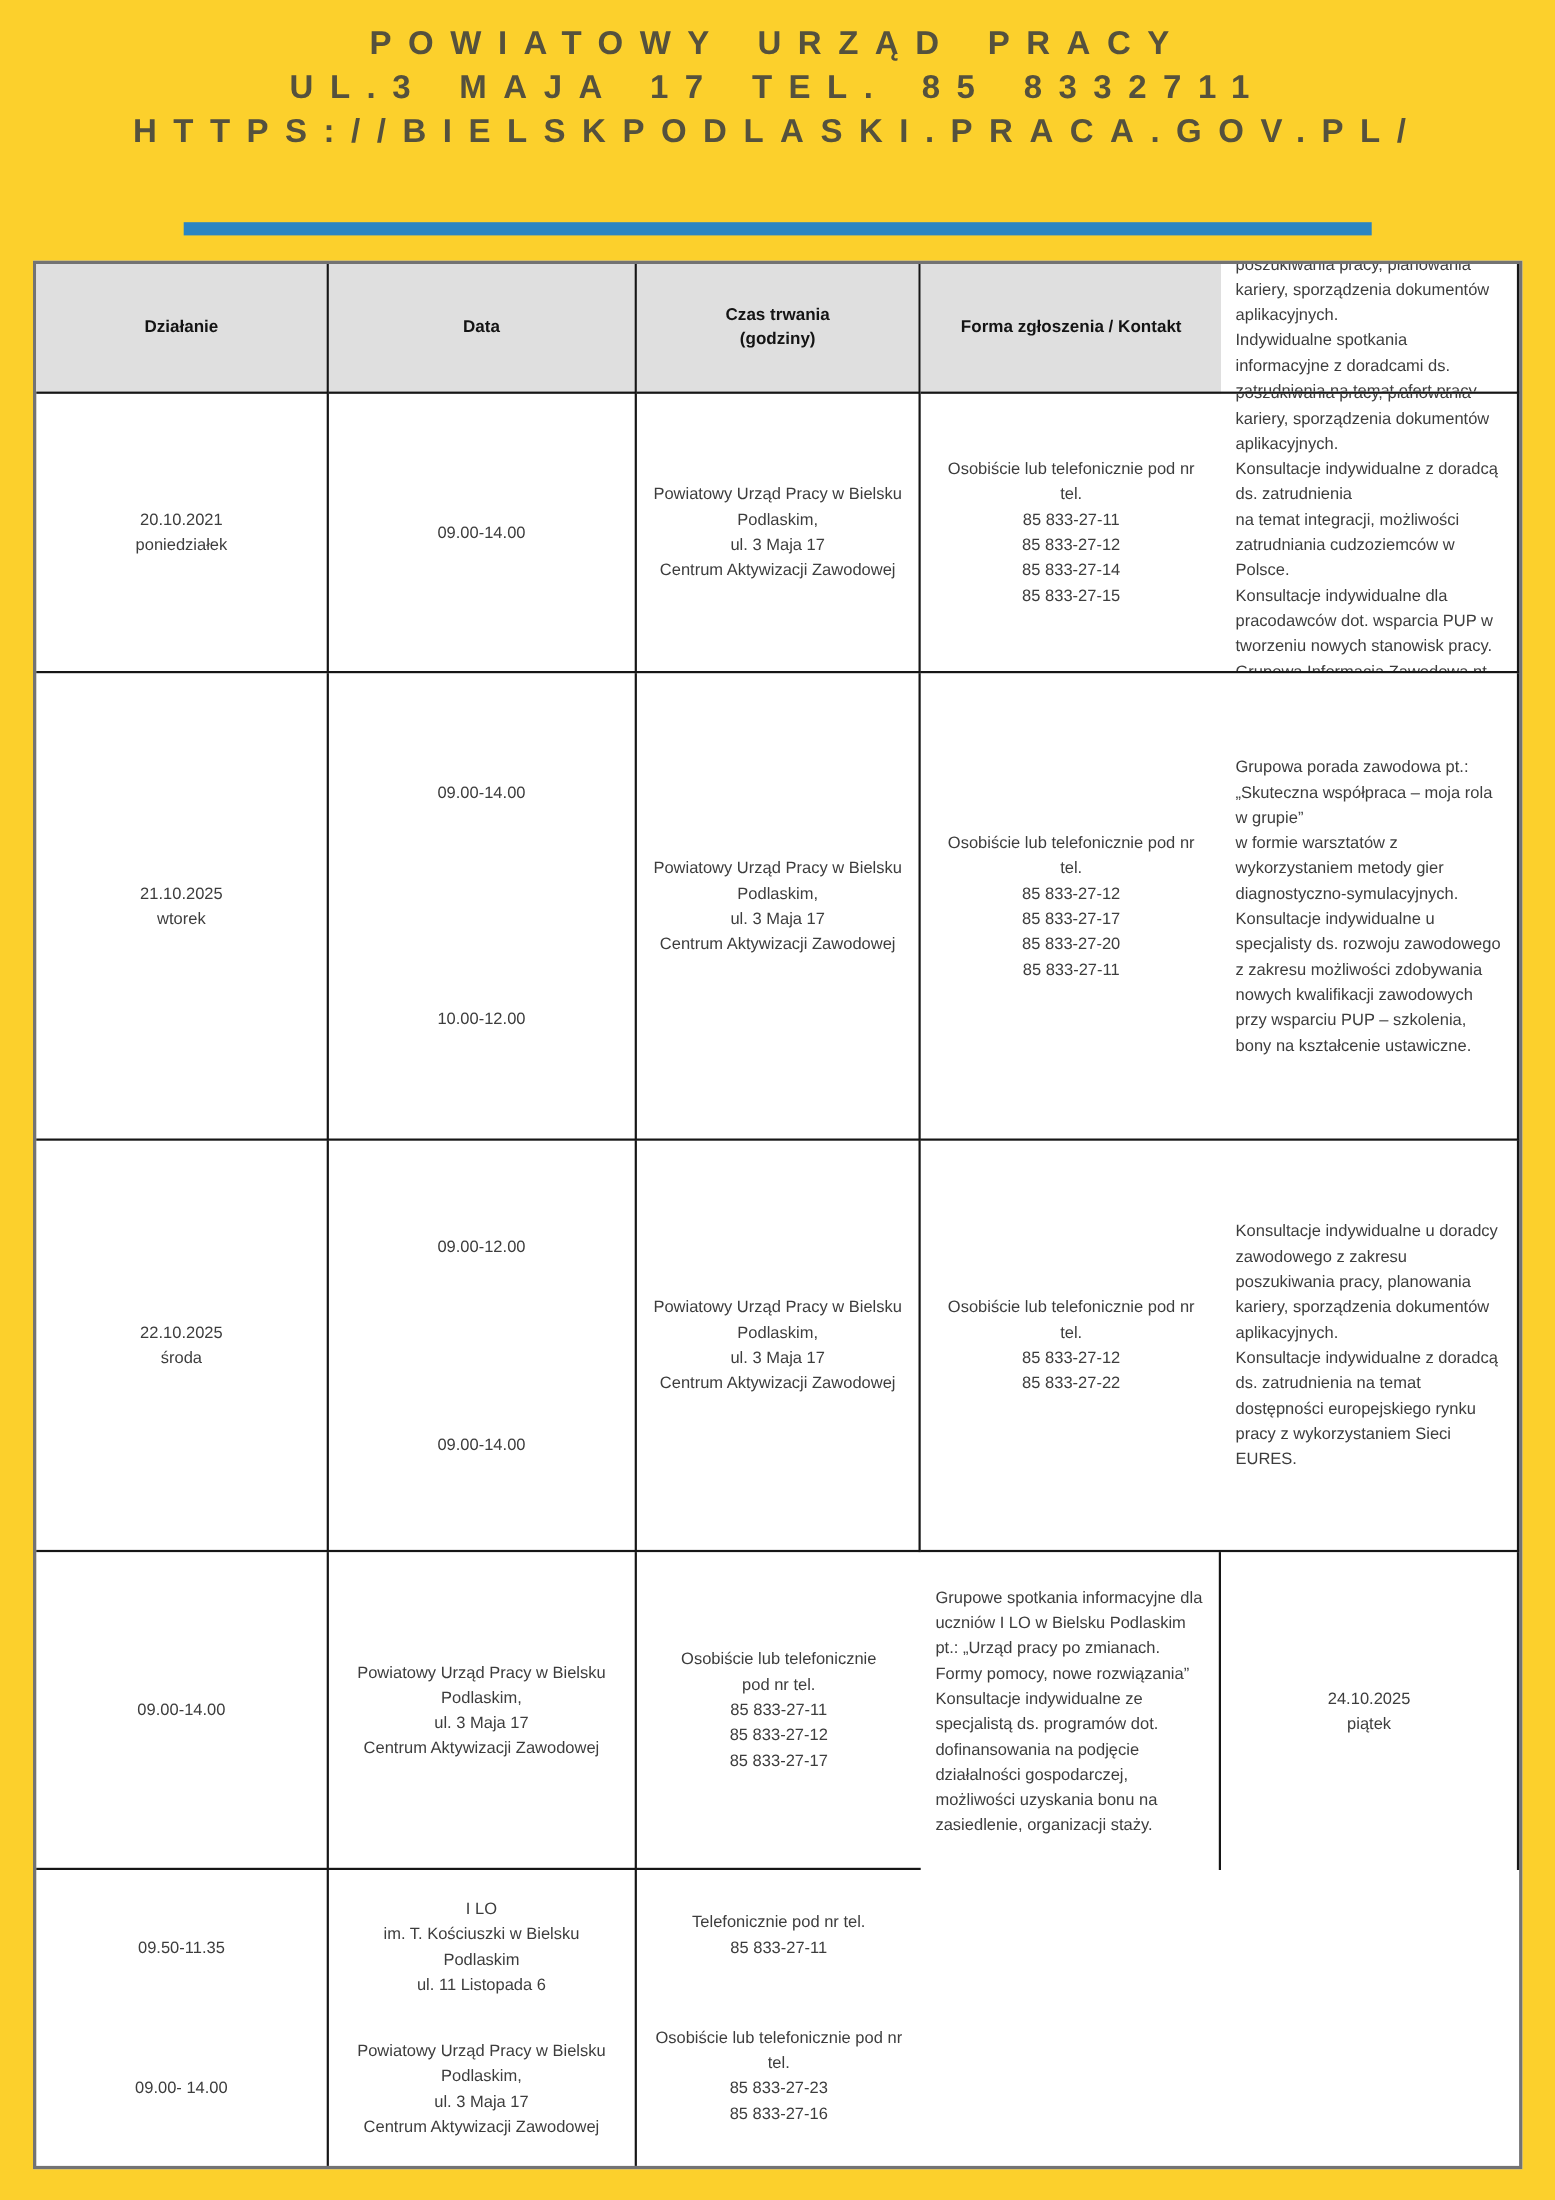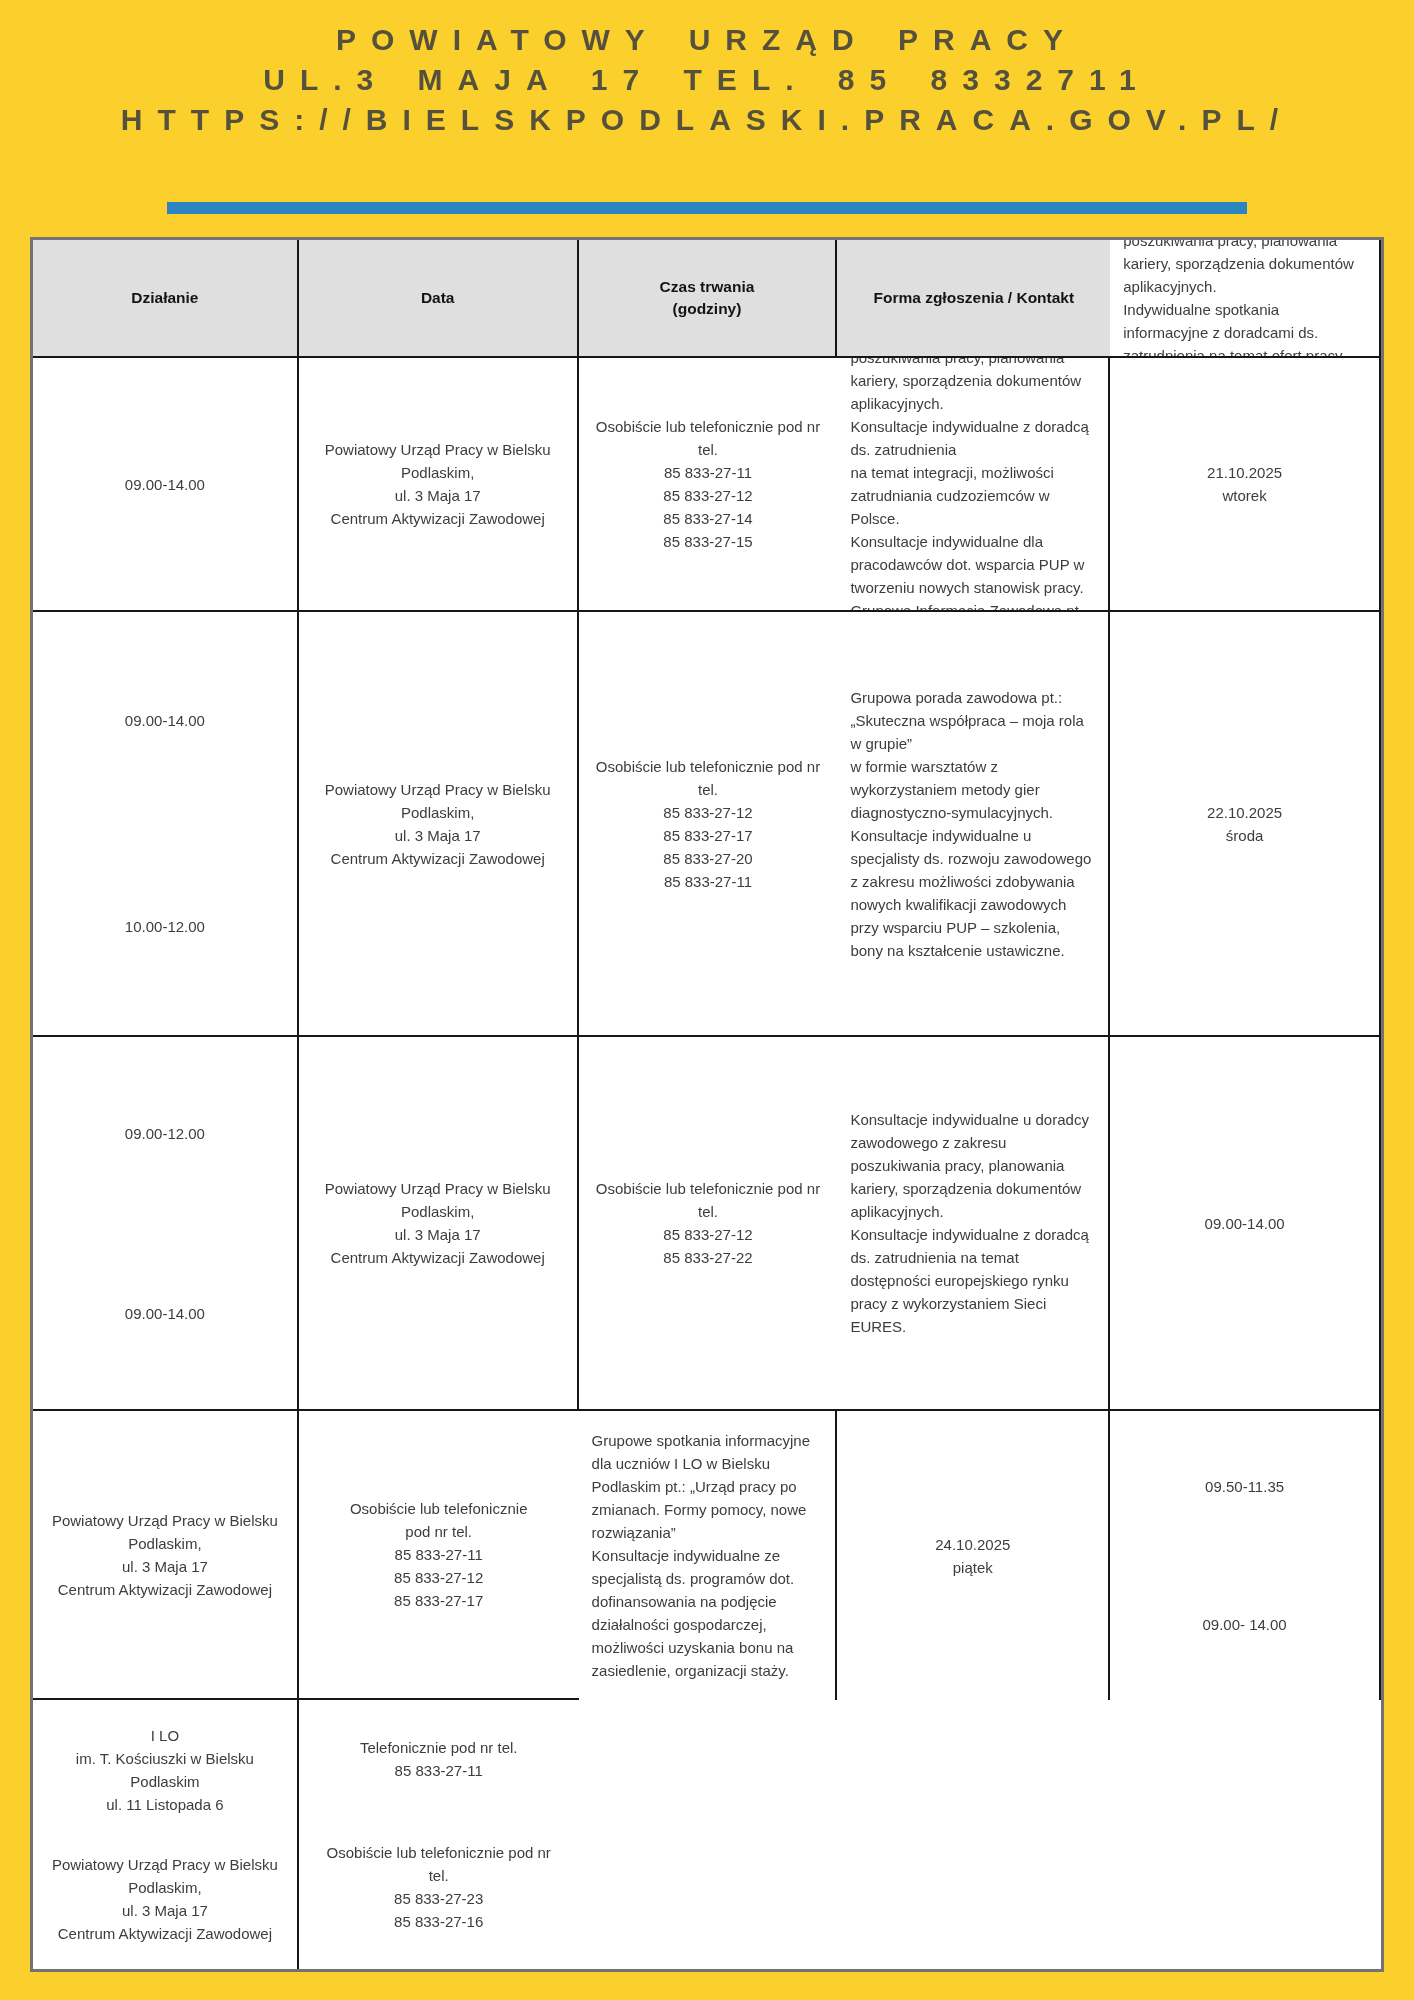--- a/index.html
+++ b/index.html
@@ -95,20 +95,22 @@
   <div class="tbl">
 
     <div class="cell head">Działanie</div>
     <div class="cell head">Data</div>
     <div class="cell head">Czas trwania
 (godziny)</div>
     <div class="cell head col-last">Forma zgłoszenia / Kontakt</div>
 
     <div class="cell activity"><div>Konsultacje indywidualne u doradcy zawodowego z zakresu poszukiwania pracy, planowania kariery, sporządzenia dokumentów aplikacyjnych.
 Indywidualne spotkania informacyjne z doradcami ds. zatrudnienia na temat ofert pracy dostępnych na lokalnym rynku pracy.</div></div>
+    <div class="cell">20.10.2021
+poniedziałek</div>
     <div class="cell"><div class="blk">09.00-14.00</div></div>
     <div class="cell"><div class="blk">Powiatowy Urząd Pracy w Bielsku
 Podlaskim,
 ul. 3 Maja 17
 Centrum Aktywizacji Zawodowej</div></div>
     <div class="cell col-last"><div class="blk">Osobiście lub telefonicznie pod nr
 tel.
 85 833-27-11
 85 833-27-12
 85 833-27-14

